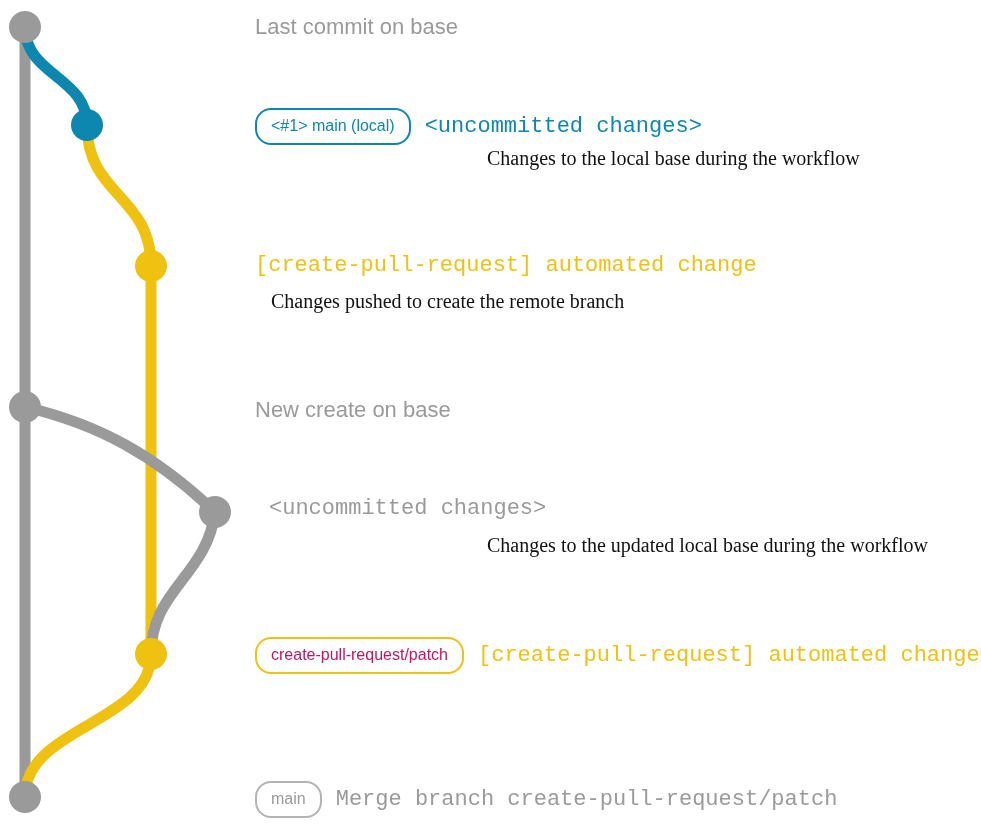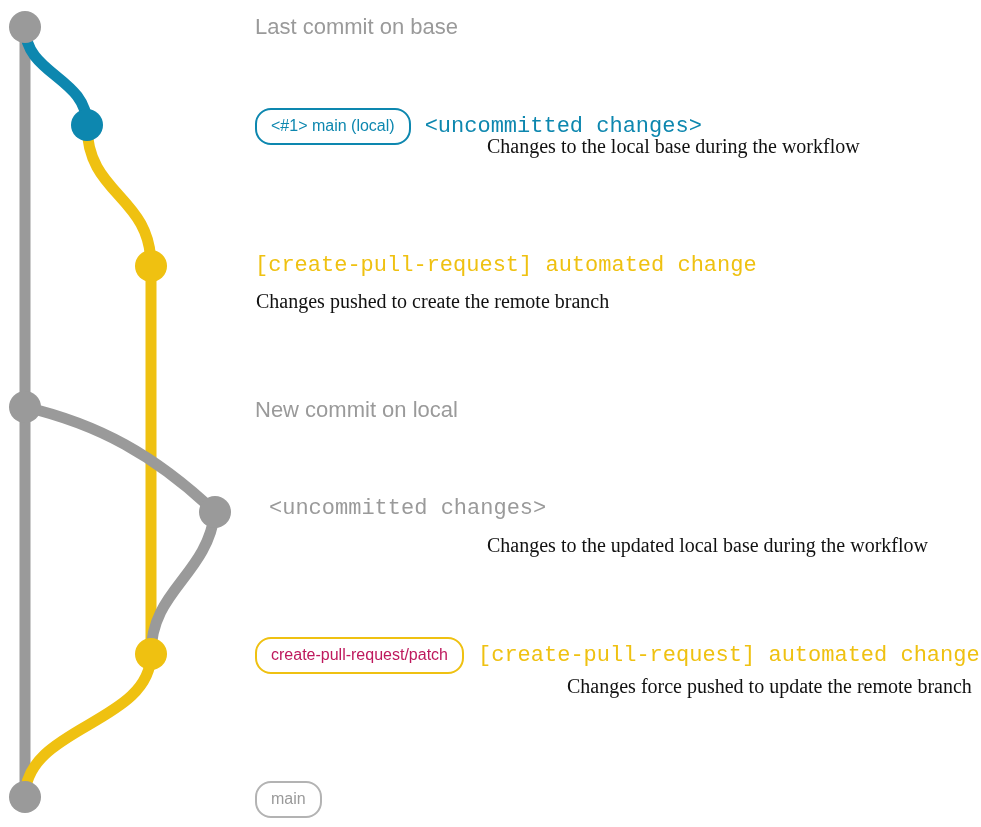--- a/index.html
+++ b/index.html
@@ -122,37 +122,37 @@
 </svg>
 
 <div class="label-layer">
 
   <div class="heading" style="left:255px; top:14px;">Last commit on base</div>
 
   <div class="row" style="left:255px; top:108px;">
     <span class="ref-chip blue">&lt;#1&gt; main (local)</span>
     <span class="subject blue">&lt;uncommitted changes&gt;</span>
   </div>
-  <div class="note" style="left:487px; top:134px;">Changes to the local base during the workflow</div>
+  <div class="note" style="left:487px; top:146px;">Changes to the local base during the workflow</div>
 
   <div class="row" style="left:255px; top:253px;">
     <span class="subject yellow nochip">[create-pull-request] automated change</span>
   </div>
-  <div class="note" style="left:256px; top:289px;">Changes pushed to create the remote branch</div>
+  <div class="note" style="left:271px; top:289px;">Changes pushed to create the remote branch</div>
 
-  <div class="heading" style="left:255px; top:397px;">New commit on local</div>
+  <div class="heading" style="left:255px; top:397px;">New create on base</div>
 
   <div class="row" style="left:255px; top:496px;">
     <span class="subject gray">&lt;uncommitted changes&gt;</span>
   </div>
   <div class="note" style="left:487px; top:533px;">Changes to the updated local base during the workflow</div>
 
   <div class="row" style="left:255px; top:637px;">
     <span class="ref-chip yellow">create-pull-request/patch</span>
     <span class="subject yellow">[create-pull-request] automated change</span>
   </div>
-  <div class="note" style="left:567px; top:674px;">Changes force pushed to update the remote branch</div>
 
   <div class="row" style="left:255px; top:781px;text-align:center;">
     <span class="ref-chip gray">main</span>
+    <span class="subject gray">Merge branch create-pull-request/patch</span>
   </div>
 
 </div>
 
 </body></html>

